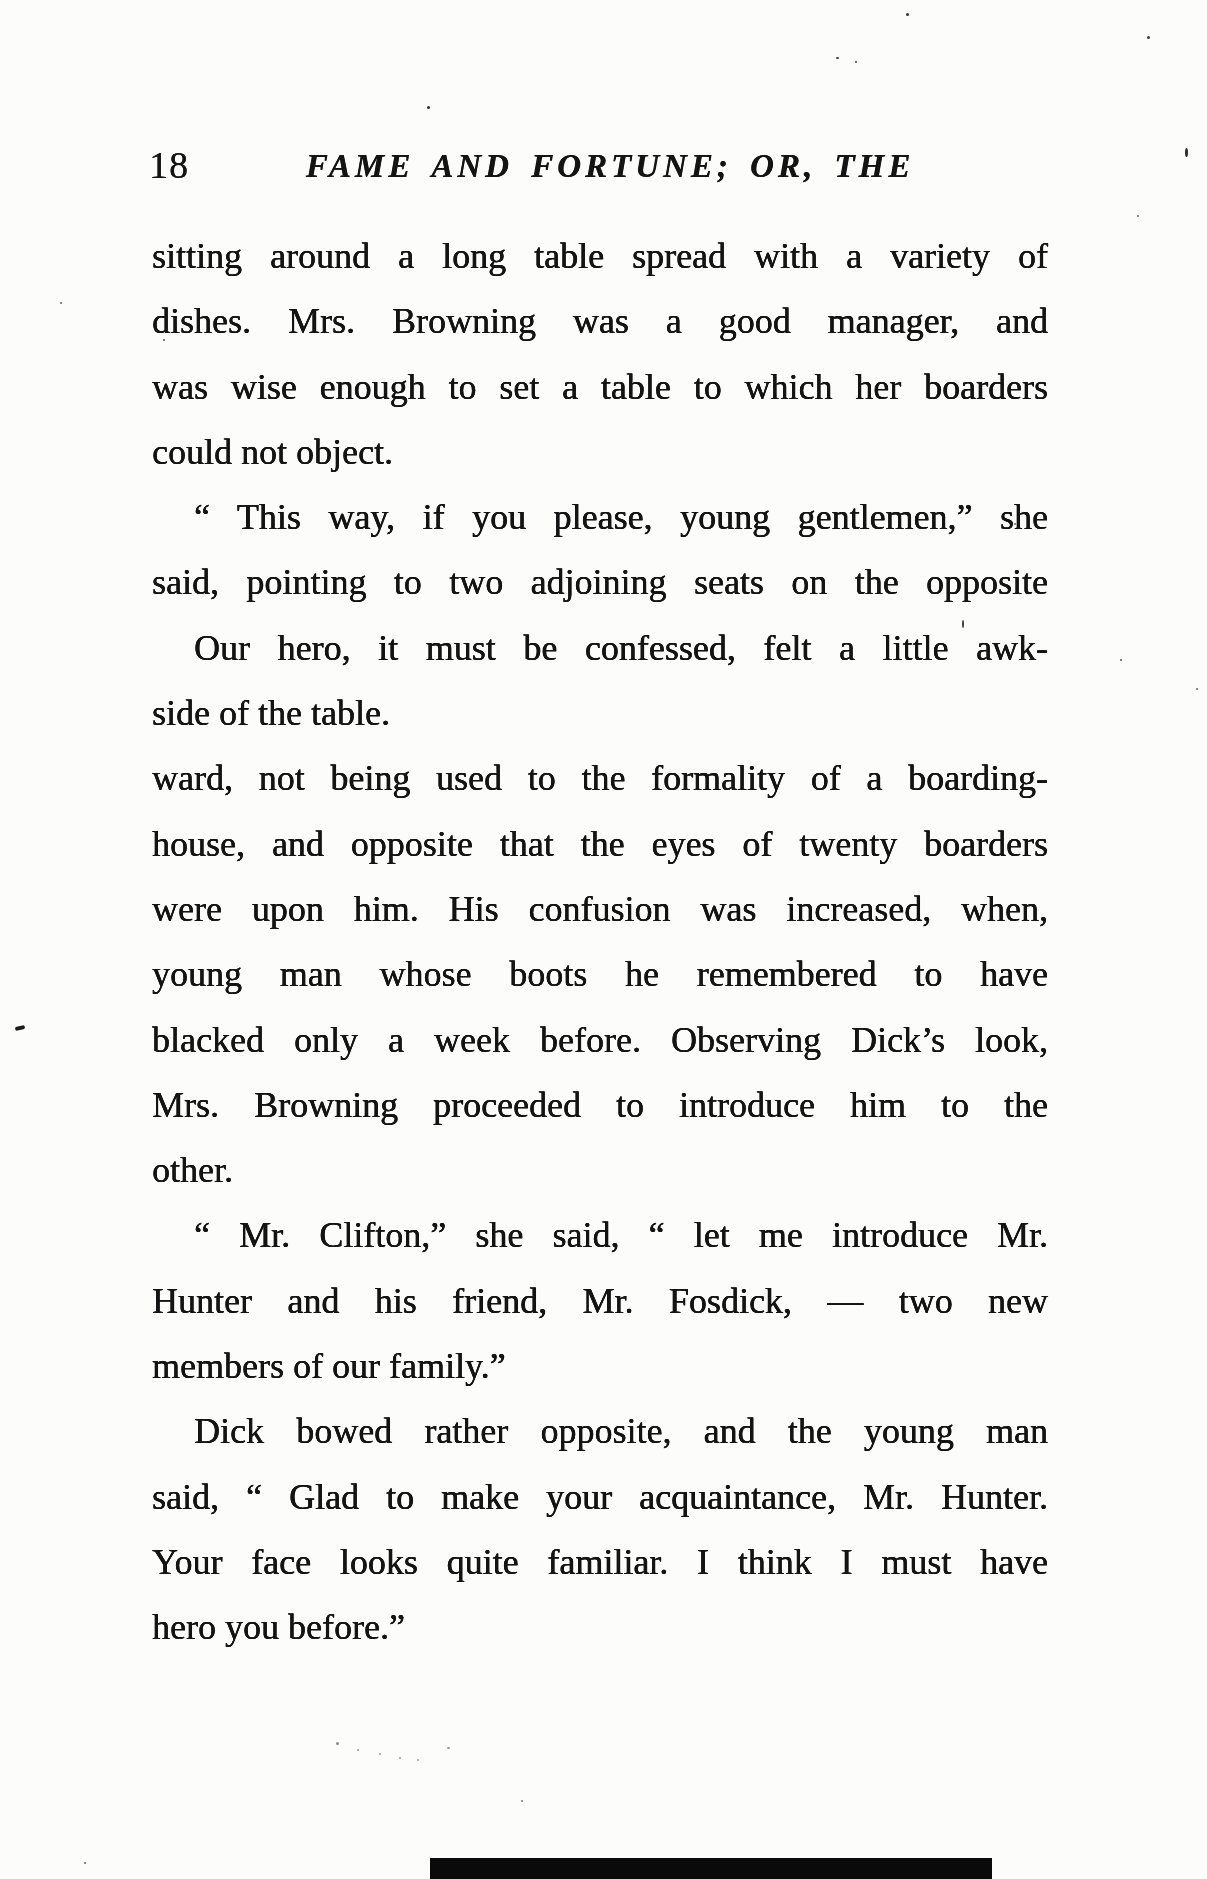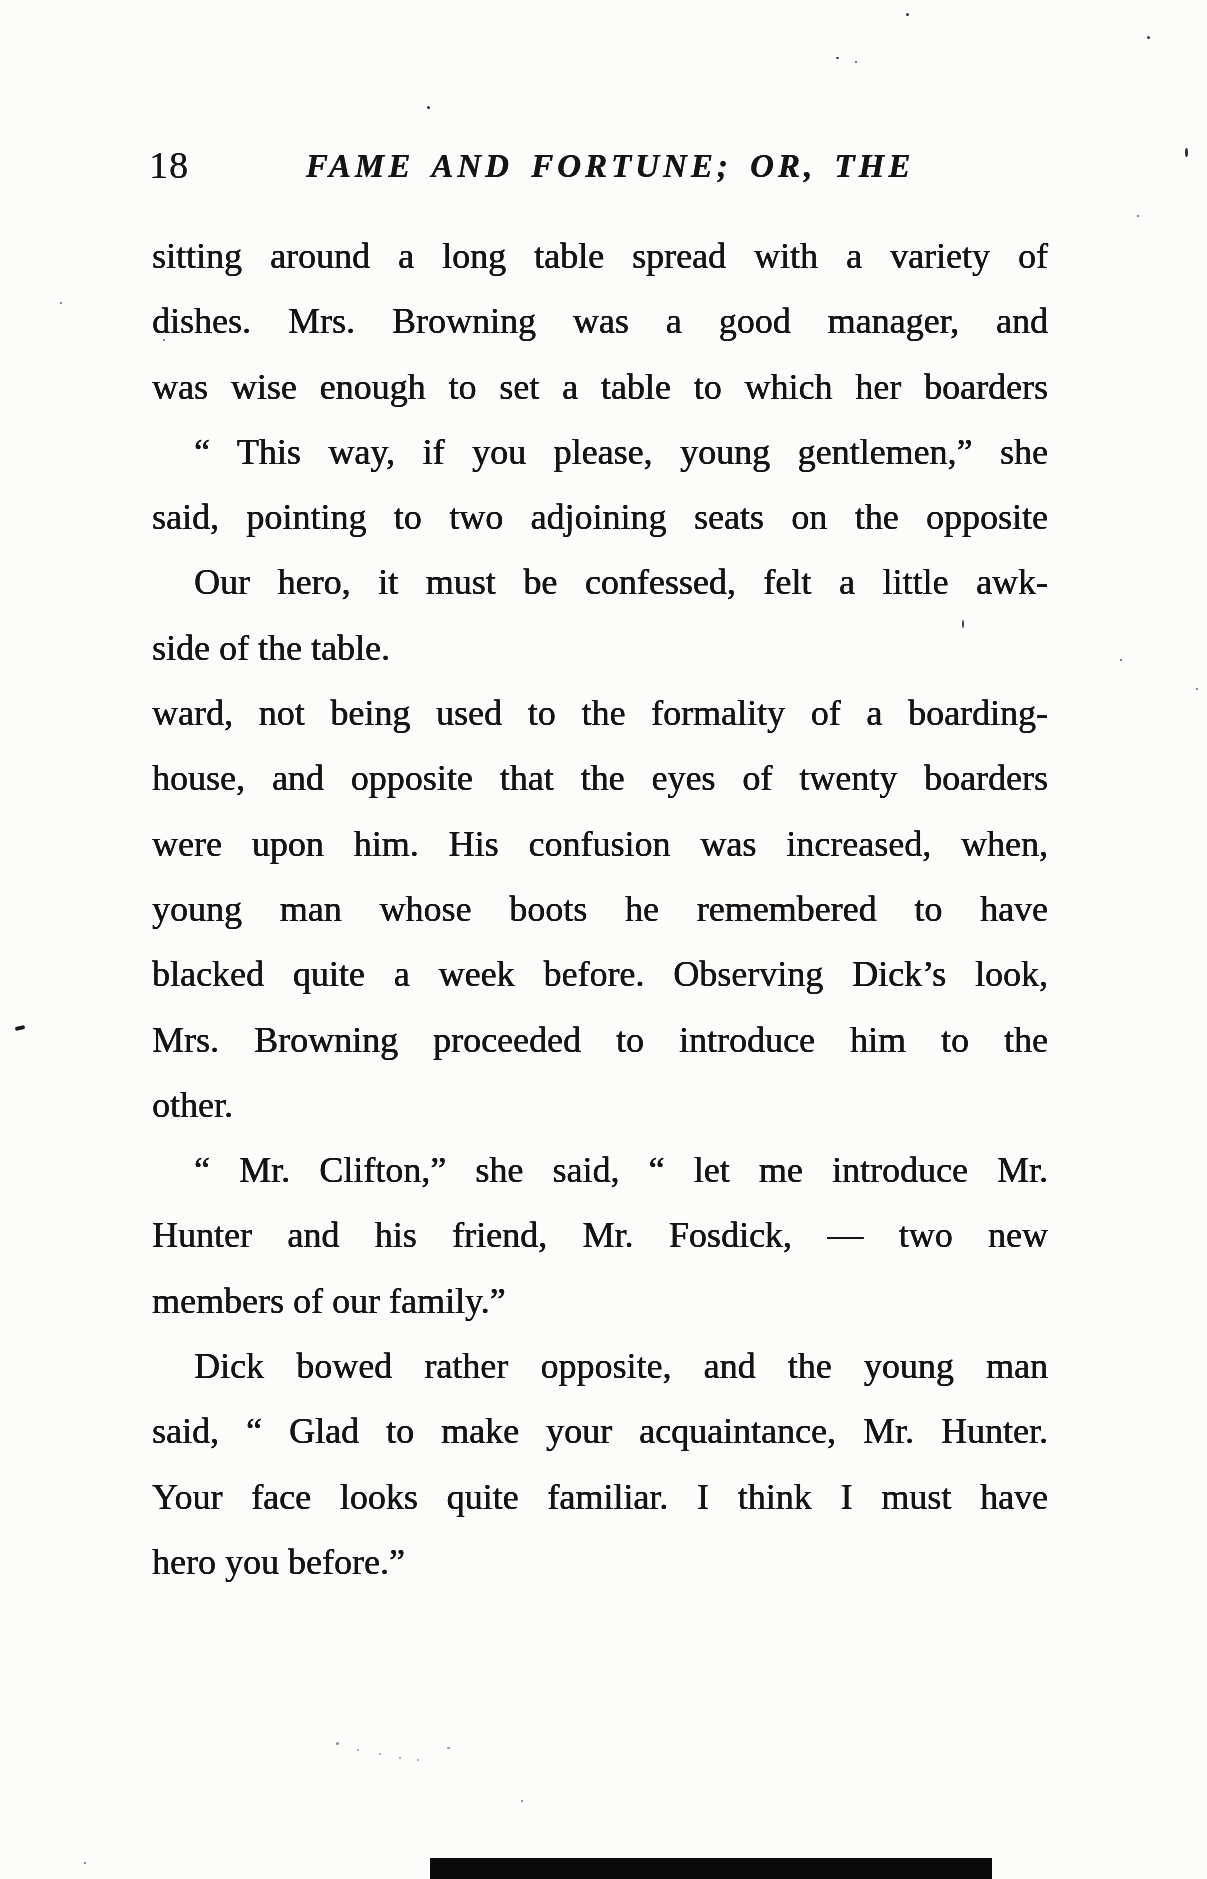--- a/index.html
+++ b/index.html
@@ -65,29 +65,30 @@
 
   <header class="page-header">
     <span class="page-number">18</span>
     <span class="running-title">FAME AND FORTUNE; OR, THE</span>
   </header>
 
   <main class="body-text" id="body-text">
       <div class="line">sitting around a long table spread with a variety of</div>
       <div class="line">dishes.  Mrs. Browning was a good manager, and</div>
       <div class="line">was wise enough to set a table to which her boarders</div>
+      <div class="line end">could not object.</div>
       <div class="line indent">“ This way, if you please, young gentlemen,” she</div>
       <div class="line">said, pointing to two adjoining seats on the opposite</div>
       <div class="line indent">Our hero, it must be confessed, felt a little awk-</div>
       <div class="line end">side of the table.</div>
       <div class="line">ward, not being used to the formality of a boarding-</div>
       <div class="line">house, and opposite that the eyes of twenty boarders</div>
       <div class="line">were upon him.  His confusion was increased, when,</div>
       <div class="line">young man whose boots he remembered to have</div>
-      <div class="line">blacked quite a week before.  Observing Dick’s look,</div>
+      <div class="line">blacked only a week before.  Observing Dick’s look,</div>
       <div class="line">Mrs. Browning proceeded to introduce him to the</div>
       <div class="line end">other.</div>
       <div class="line indent">“ Mr. Clifton,” she said, “ let me introduce Mr.</div>
       <div class="line">Hunter and his friend, Mr. Fosdick, — two new</div>
       <div class="line end">members of our family.”</div>
       <div class="line indent">Dick bowed rather opposite, and the young man</div>
       <div class="line">said, “ Glad to make your acquaintance, Mr. Hunter.</div>
       <div class="line">Your face looks quite familiar.  I think I must have</div>
       <div class="line end">hero you before.”</div>
     </main>

